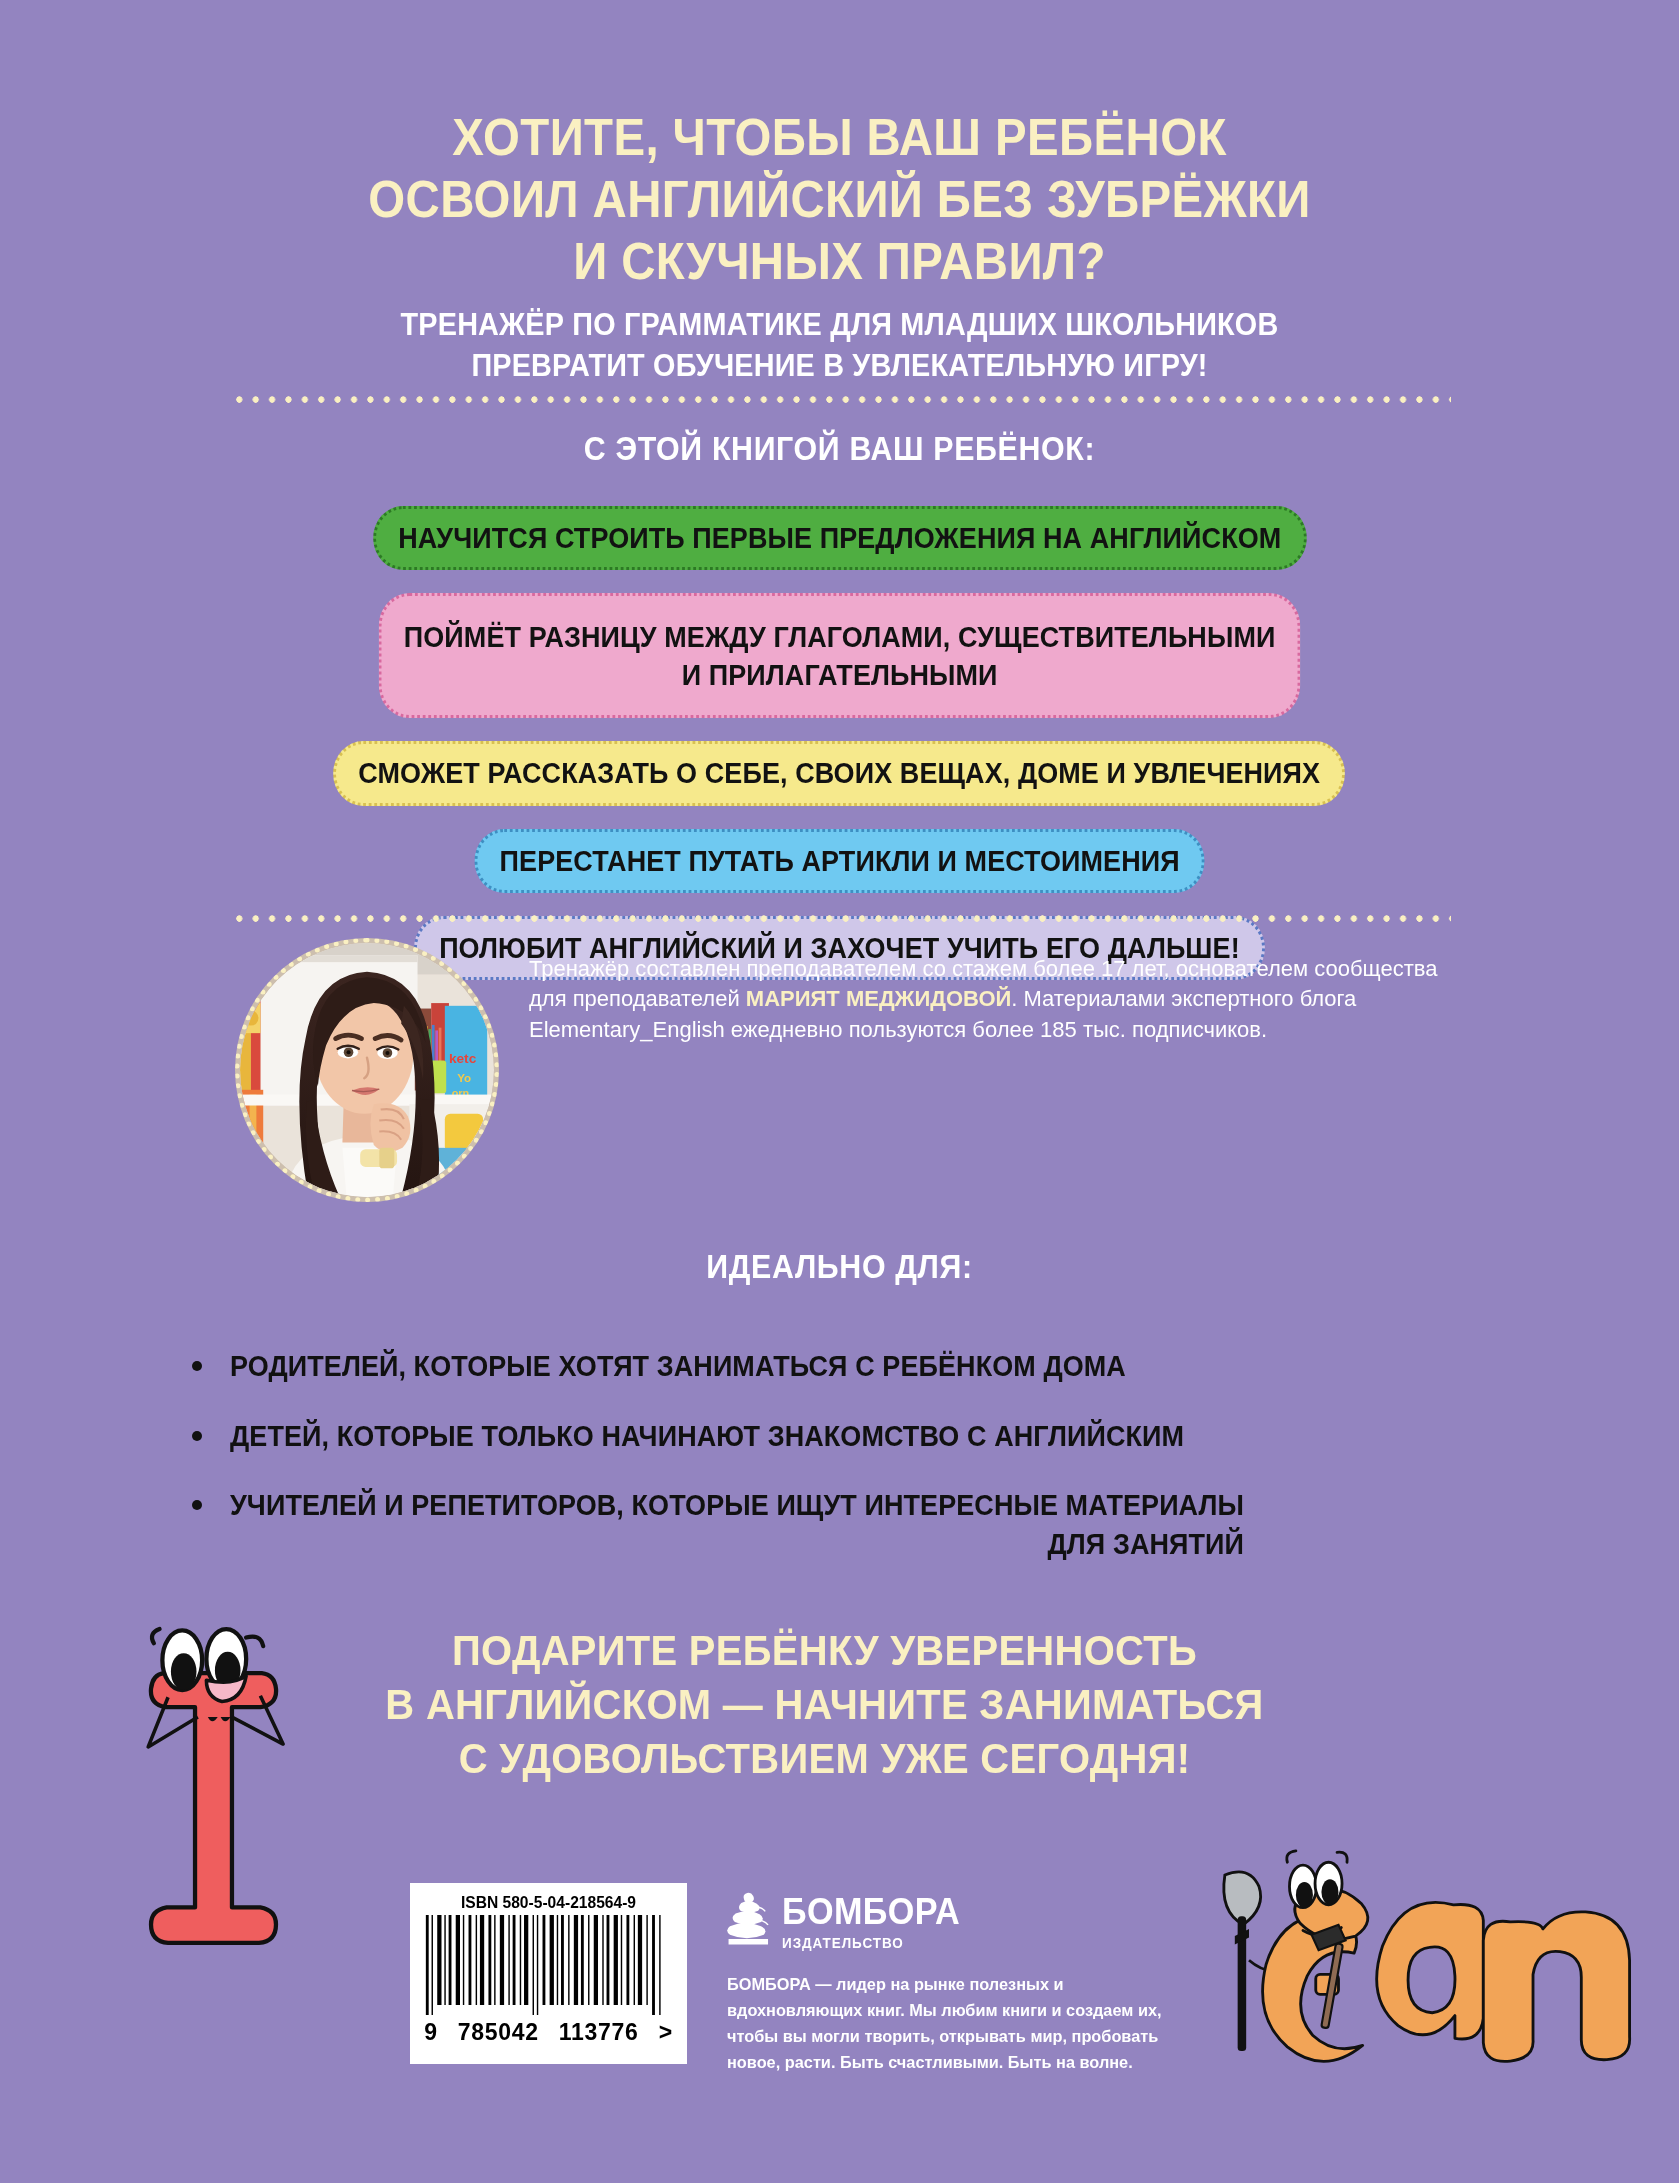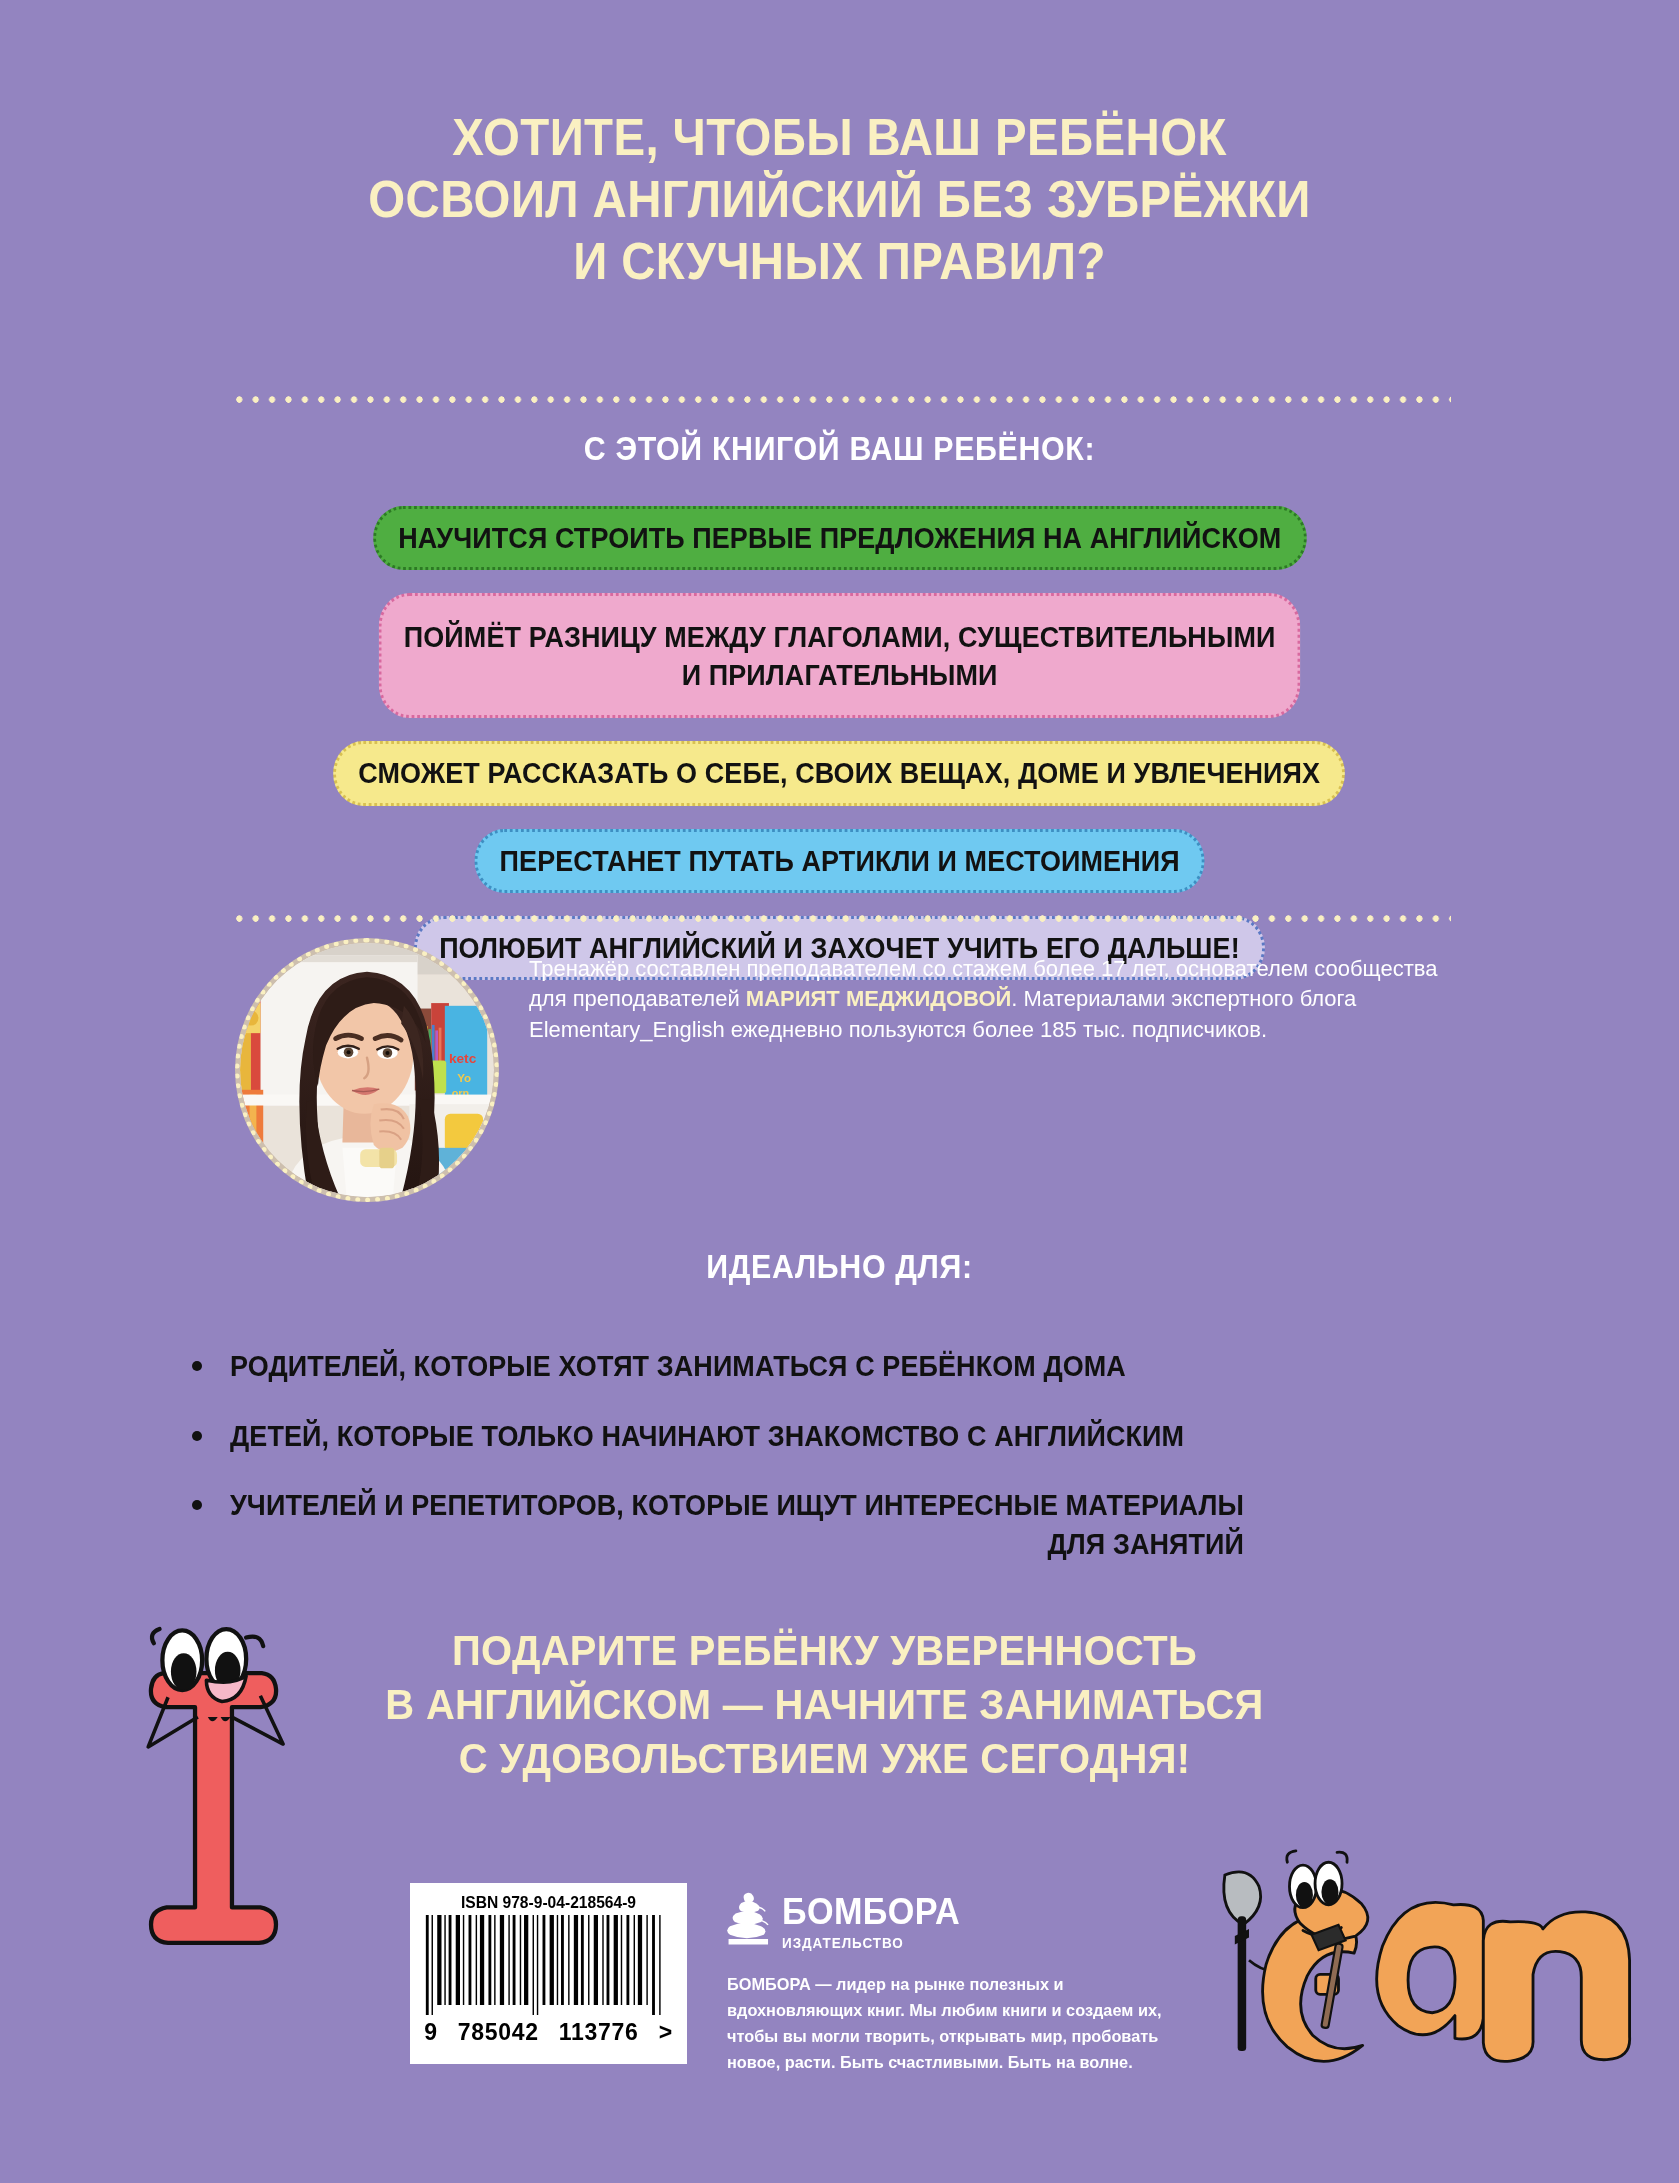--- a/index.html
+++ b/index.html
@@ -285,20 +285,24 @@
 </style>
 </head>
 <body>
 
 <div class="cover">
 
   <div class="headline-wrap">
     <div class="headline">ХОТИТЕ, ЧТОБЫ ВАШ РЕБЁНОК</div>
     <div class="headline">ОСВОИЛ АНГЛИЙСКИЙ БЕЗ ЗУБРЁЖКИ</div>
     <div class="headline">И СКУЧНЫХ ПРАВИЛ?</div>
+    <div class="subhead-wrap">
+      <div class="subhead">ТРЕНАЖЁР ПО ГРАММАТИКЕ ДЛЯ МЛАДШИХ ШКОЛЬНИКОВ</div>
+      <div class="subhead">ПРЕВРАТИТ ОБУЧЕНИЕ В УВЛЕКАТЕЛЬНУЮ ИГРУ!</div>
+    </div>
   </div>
 
   <div class="divider" id="divider-top"></div>
 
   <div class="section-label" id="label-book">С ЭТОЙ КНИГОЙ ВАШ РЕБЁНОК:</div>
 
   <div class="pills">
 
     <div class="pill green">
       <span class="pill-line">НАУЧИТСЯ СТРОИТЬ ПЕРВЫЕ ПРЕДЛОЖЕНИЯ НА АНГЛИЙСКОМ</span>
@@ -464,21 +468,21 @@
     </svg>
   </div>
 
   <div class="closing">
     <span class="cl-line">ПОДАРИТЕ РЕБЁНКУ УВЕРЕННОСТЬ</span>
     <span class="cl-line">В АНГЛИЙСКОМ — НАЧНИТЕ ЗАНИМАТЬСЯ</span>
     <span class="cl-line">С УДОВОЛЬСТВИЕМ УЖЕ СЕГОДНЯ!</span>
   </div>
 
   <div class="barcode-box">
-    <div class="isbn-text">ISBN 978-9-04-218564-9</div>
+    <div class="isbn-text">ISBN 580-5-04-218564-9</div>
     <svg class="bars" viewBox="0 0 350 140" preserveAspectRatio="none">
       <g fill="#000000">
         <rect x="4" y="0" width="4" height="140"></rect>
         <rect x="12" y="0" width="2" height="140"></rect>
         <rect x="20" y="0" width="6" height="126"></rect>
         <rect x="30" y="0" width="2" height="126"></rect>
         <rect x="36" y="0" width="4" height="126"></rect>
         <rect x="46" y="0" width="6" height="126"></rect>
         <rect x="56" y="0" width="2" height="126"></rect>
         <rect x="64" y="0" width="4" height="126"></rect>

